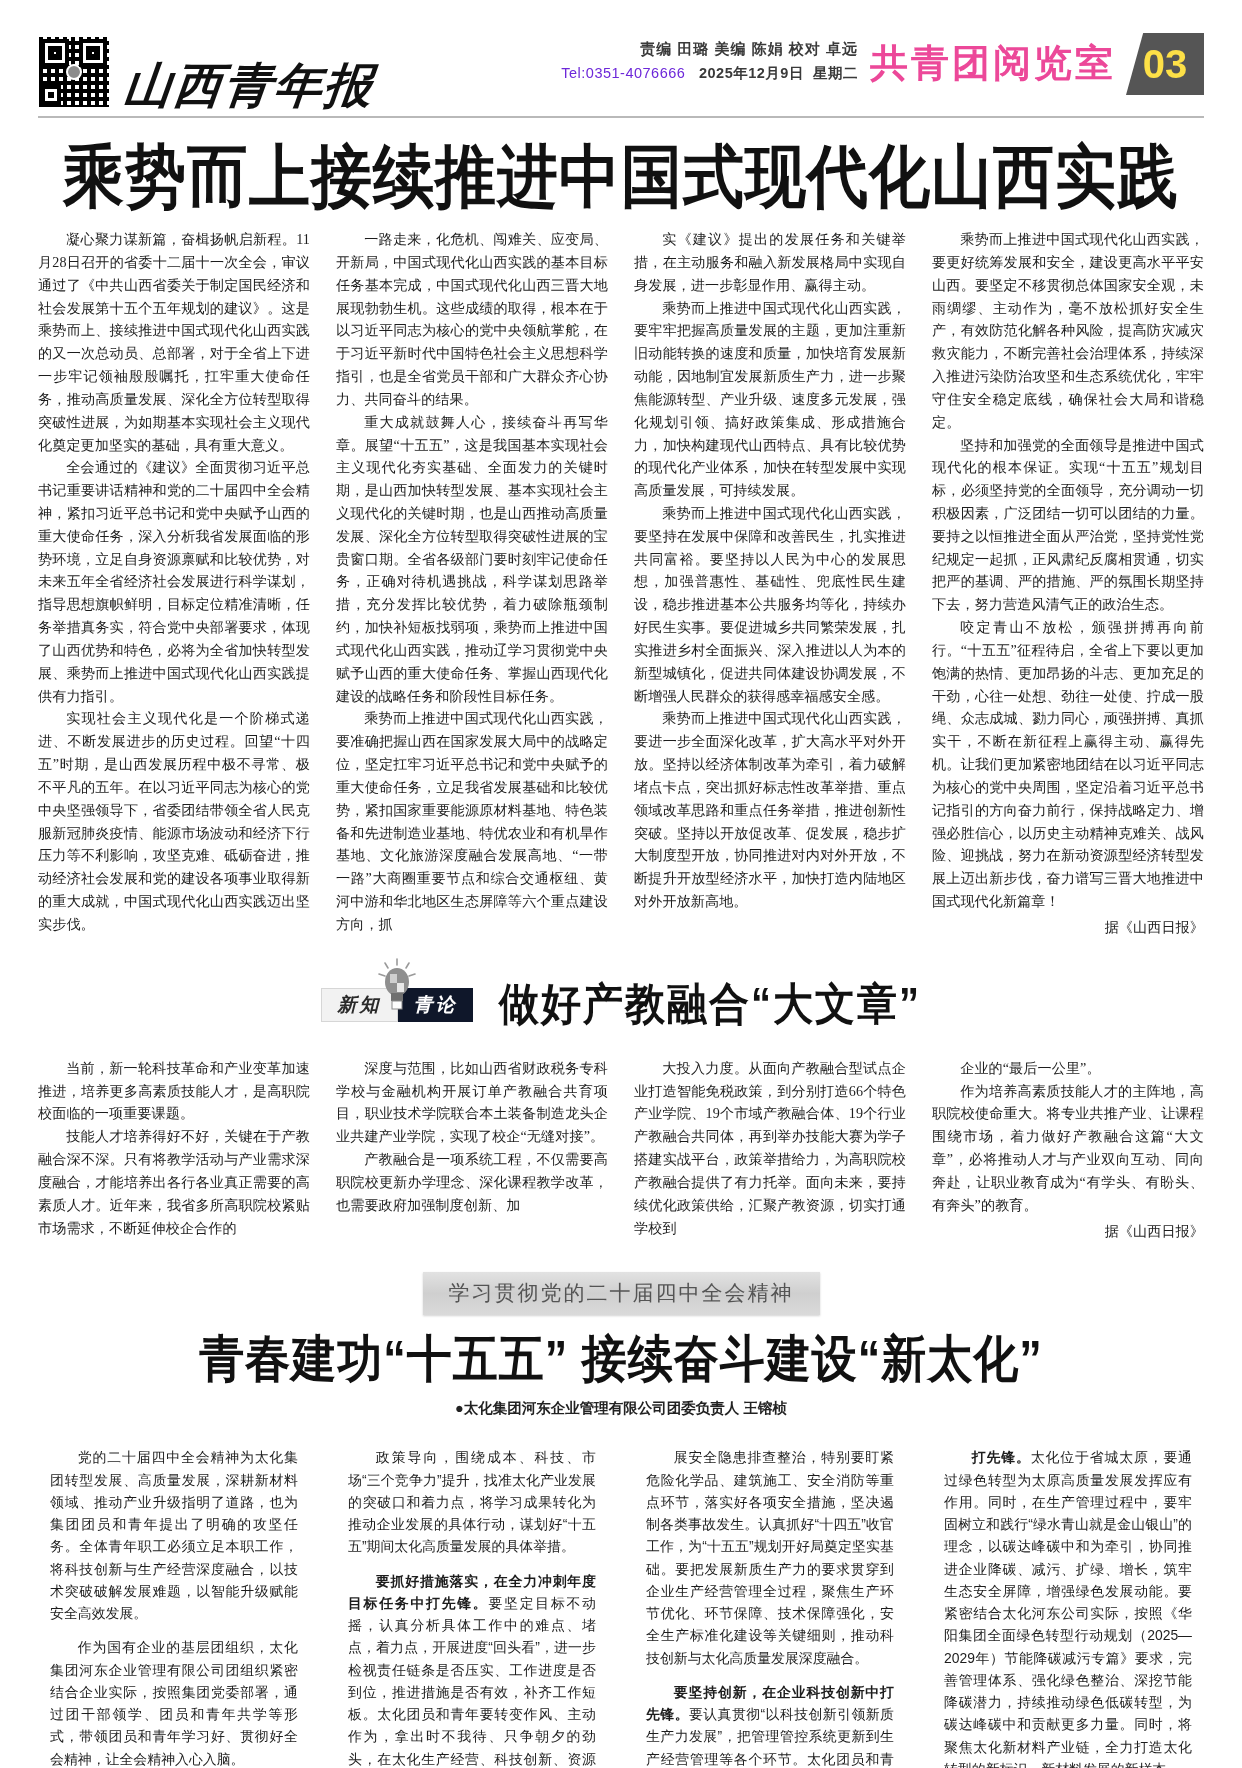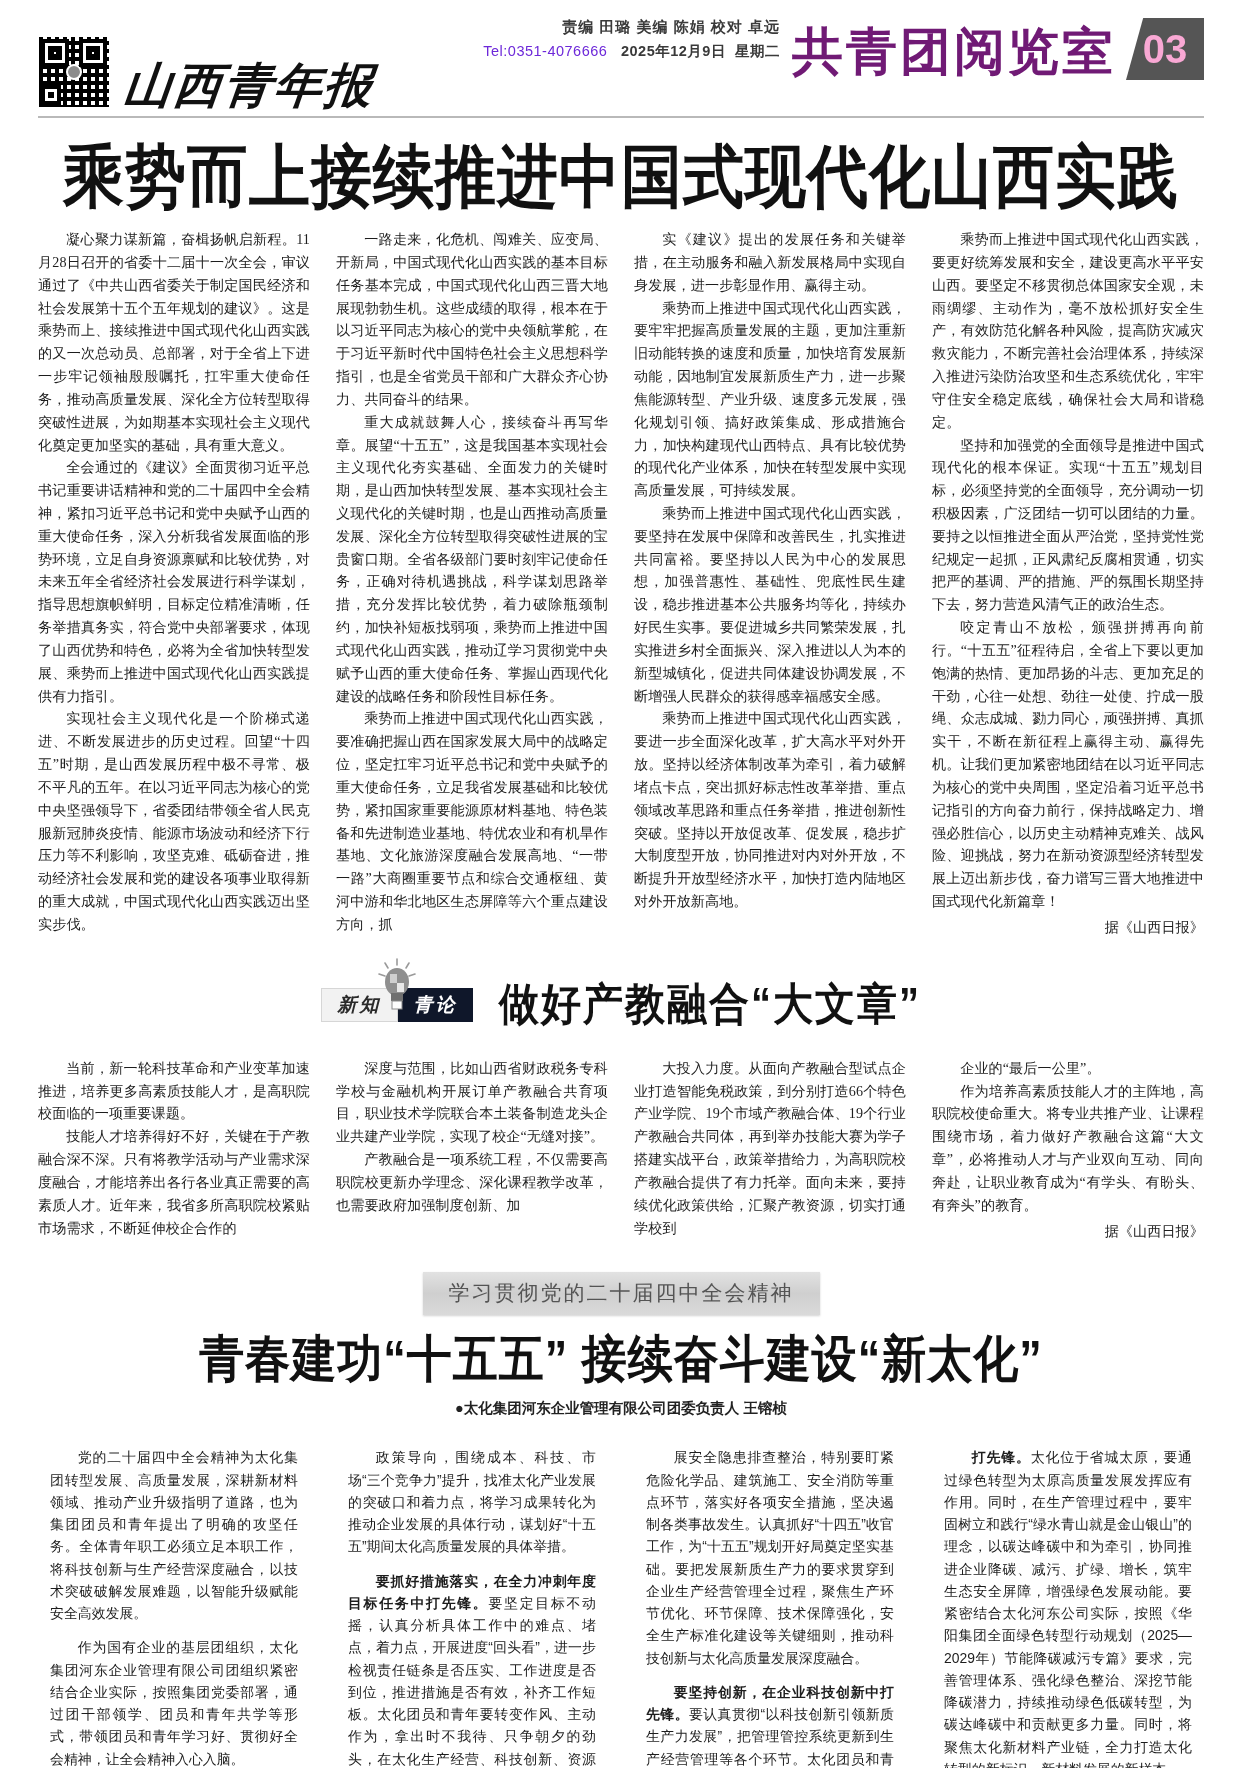--- a/index.html
+++ b/index.html
@@ -65,47 +65,47 @@
     font-style: italic;
     letter-spacing: 2px;
     color: #111;
     line-height: 1;
     transform: skewX(-6deg);
     display: inline-block;
   }
   .mast-right {
     margin-left: auto;
     display: flex;
-    align-items: flex-start;
+    align-items: center;
     height: 100%;
   }
   .mast-meta {
     text-align: right;
     font-family: "Liberation Sans", "DejaVu Sans", sans-serif;
     color: #3a3a3a;
     padding-bottom: 8px;
     padding-right: 6px;
   }
   .mast-meta .line1 { font-size: 15px; font-weight: bold; letter-spacing: 1px; margin-bottom: 5px; }
   .mast-meta .line2 { font-size: 14.5px; font-weight: bold; letter-spacing: 0.5px; }
   .mast-meta .line2 .tel { font-weight: normal; color: #6d28d9; }
   .section-name {
     font-family: "Liberation Sans", "DejaVu Sans", sans-serif;
-    font-size: 51px;
+    font-size: 38px;
     font-weight: bold;
     letter-spacing: 3px;
-    color: #701a75;
+    color: #ec4899;
     padding-bottom: 4px;
     padding-left: 6px;
   }
   .page-num-box {
     margin-left: 10px;
     width: 78px; height: 62px;
     background: #555;
-    color: #f9a8d4;
+    color: #fde047;
     font-family: "Liberation Sans", "DejaVu Sans", sans-serif;
     font-size: 40px; font-weight: bold;
     display: flex; align-items: center; justify-content: center;
     clip-path: polygon(22% 0, 100% 0, 100% 100%, 0 100%);
     margin-bottom: 2px;
   }
   .mast-rule {
     height: 2px; background: #b9b9b9;
     margin: 4px 0 0 0;
   }

